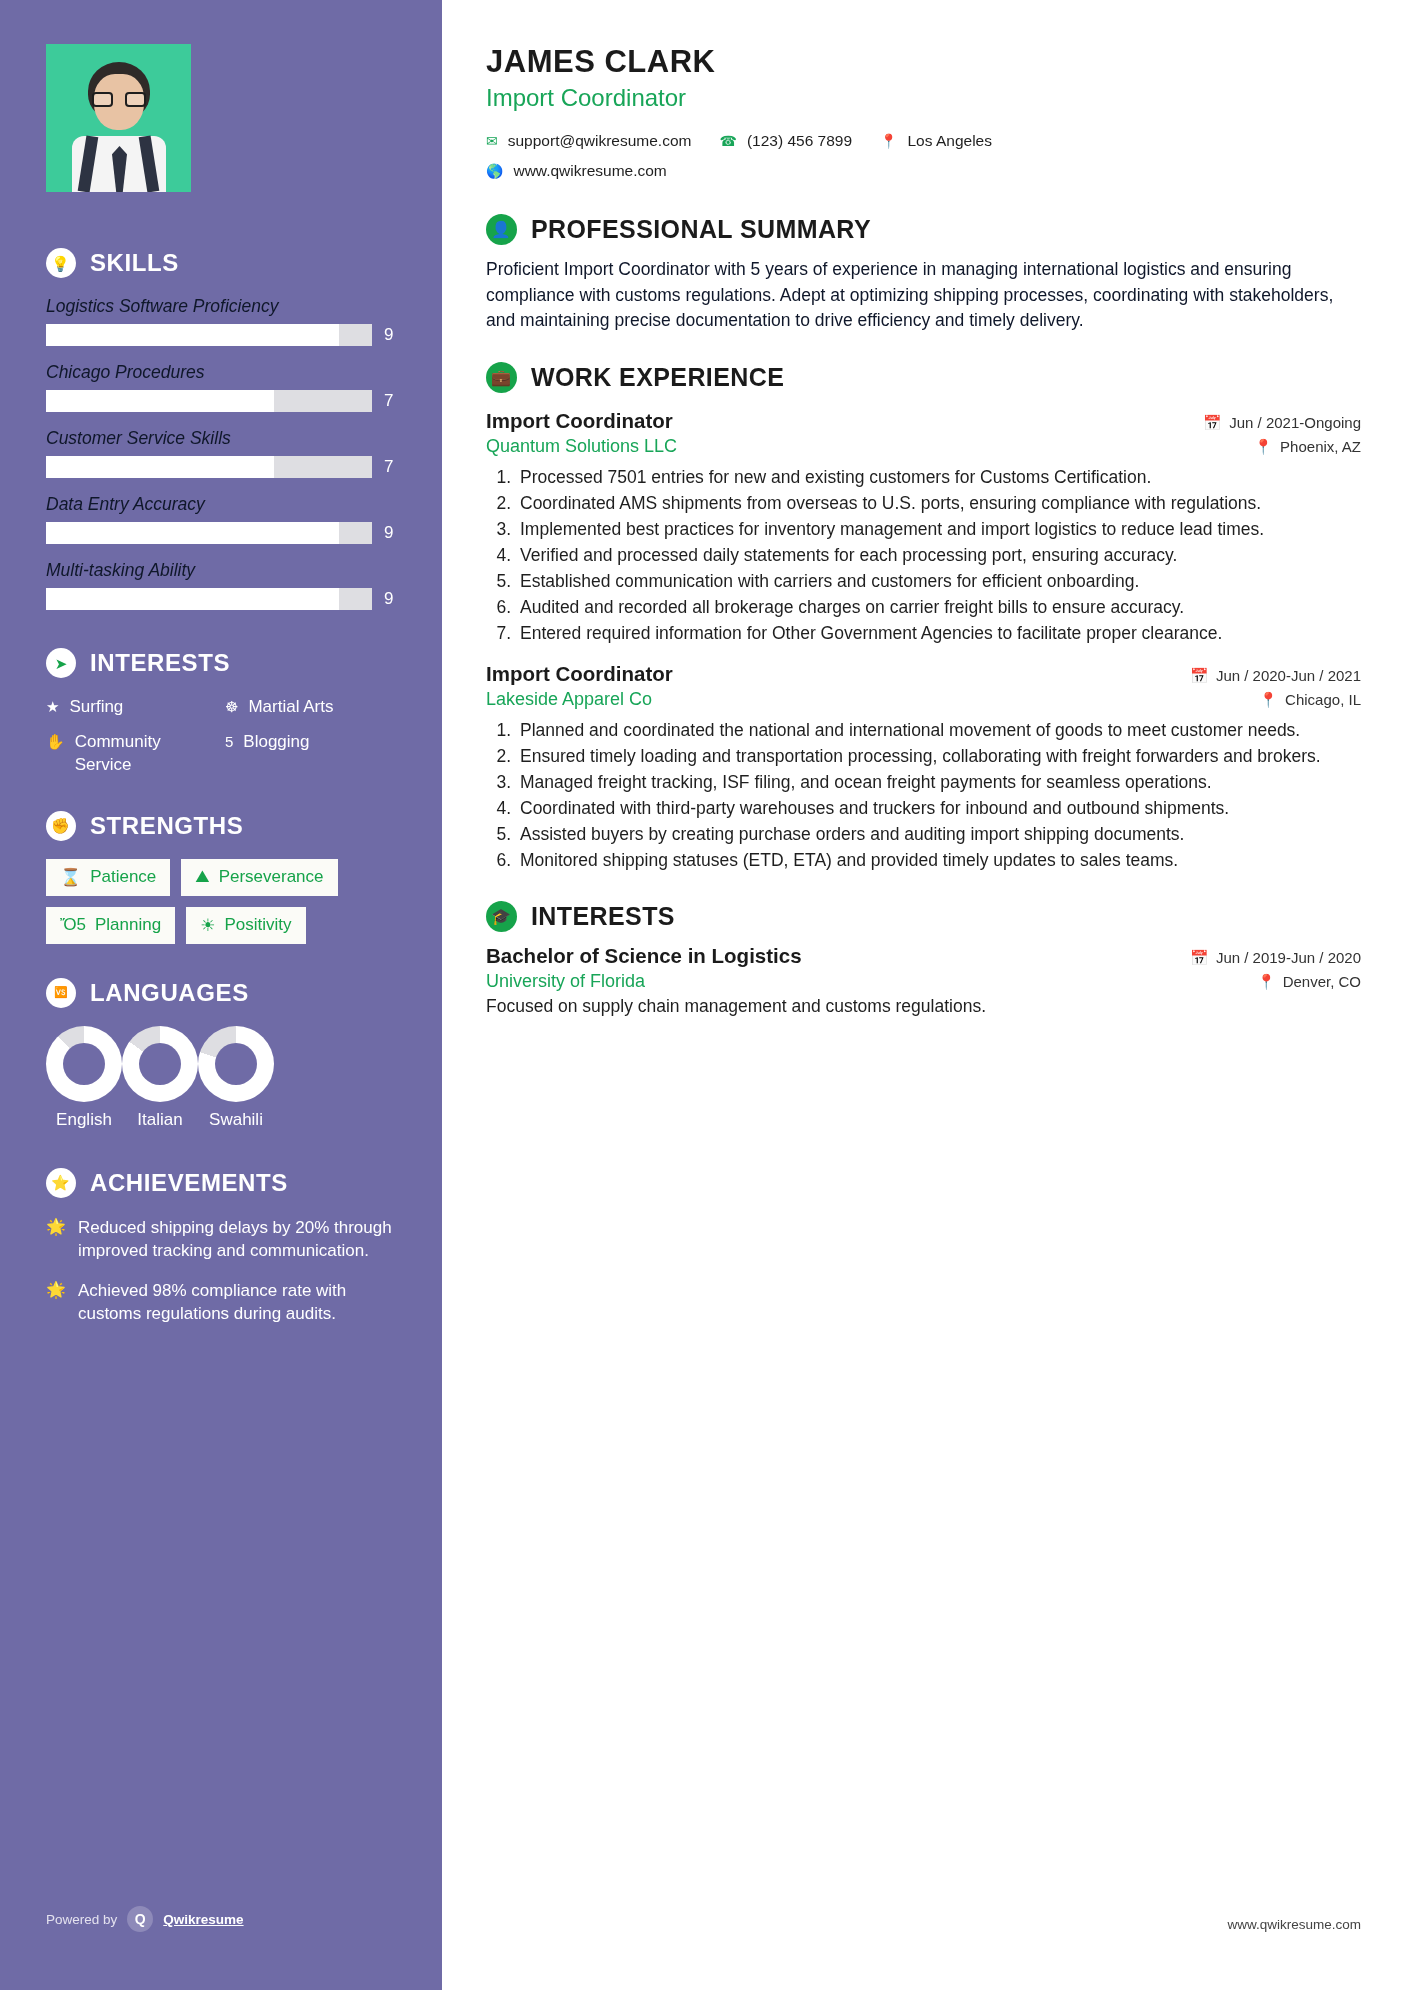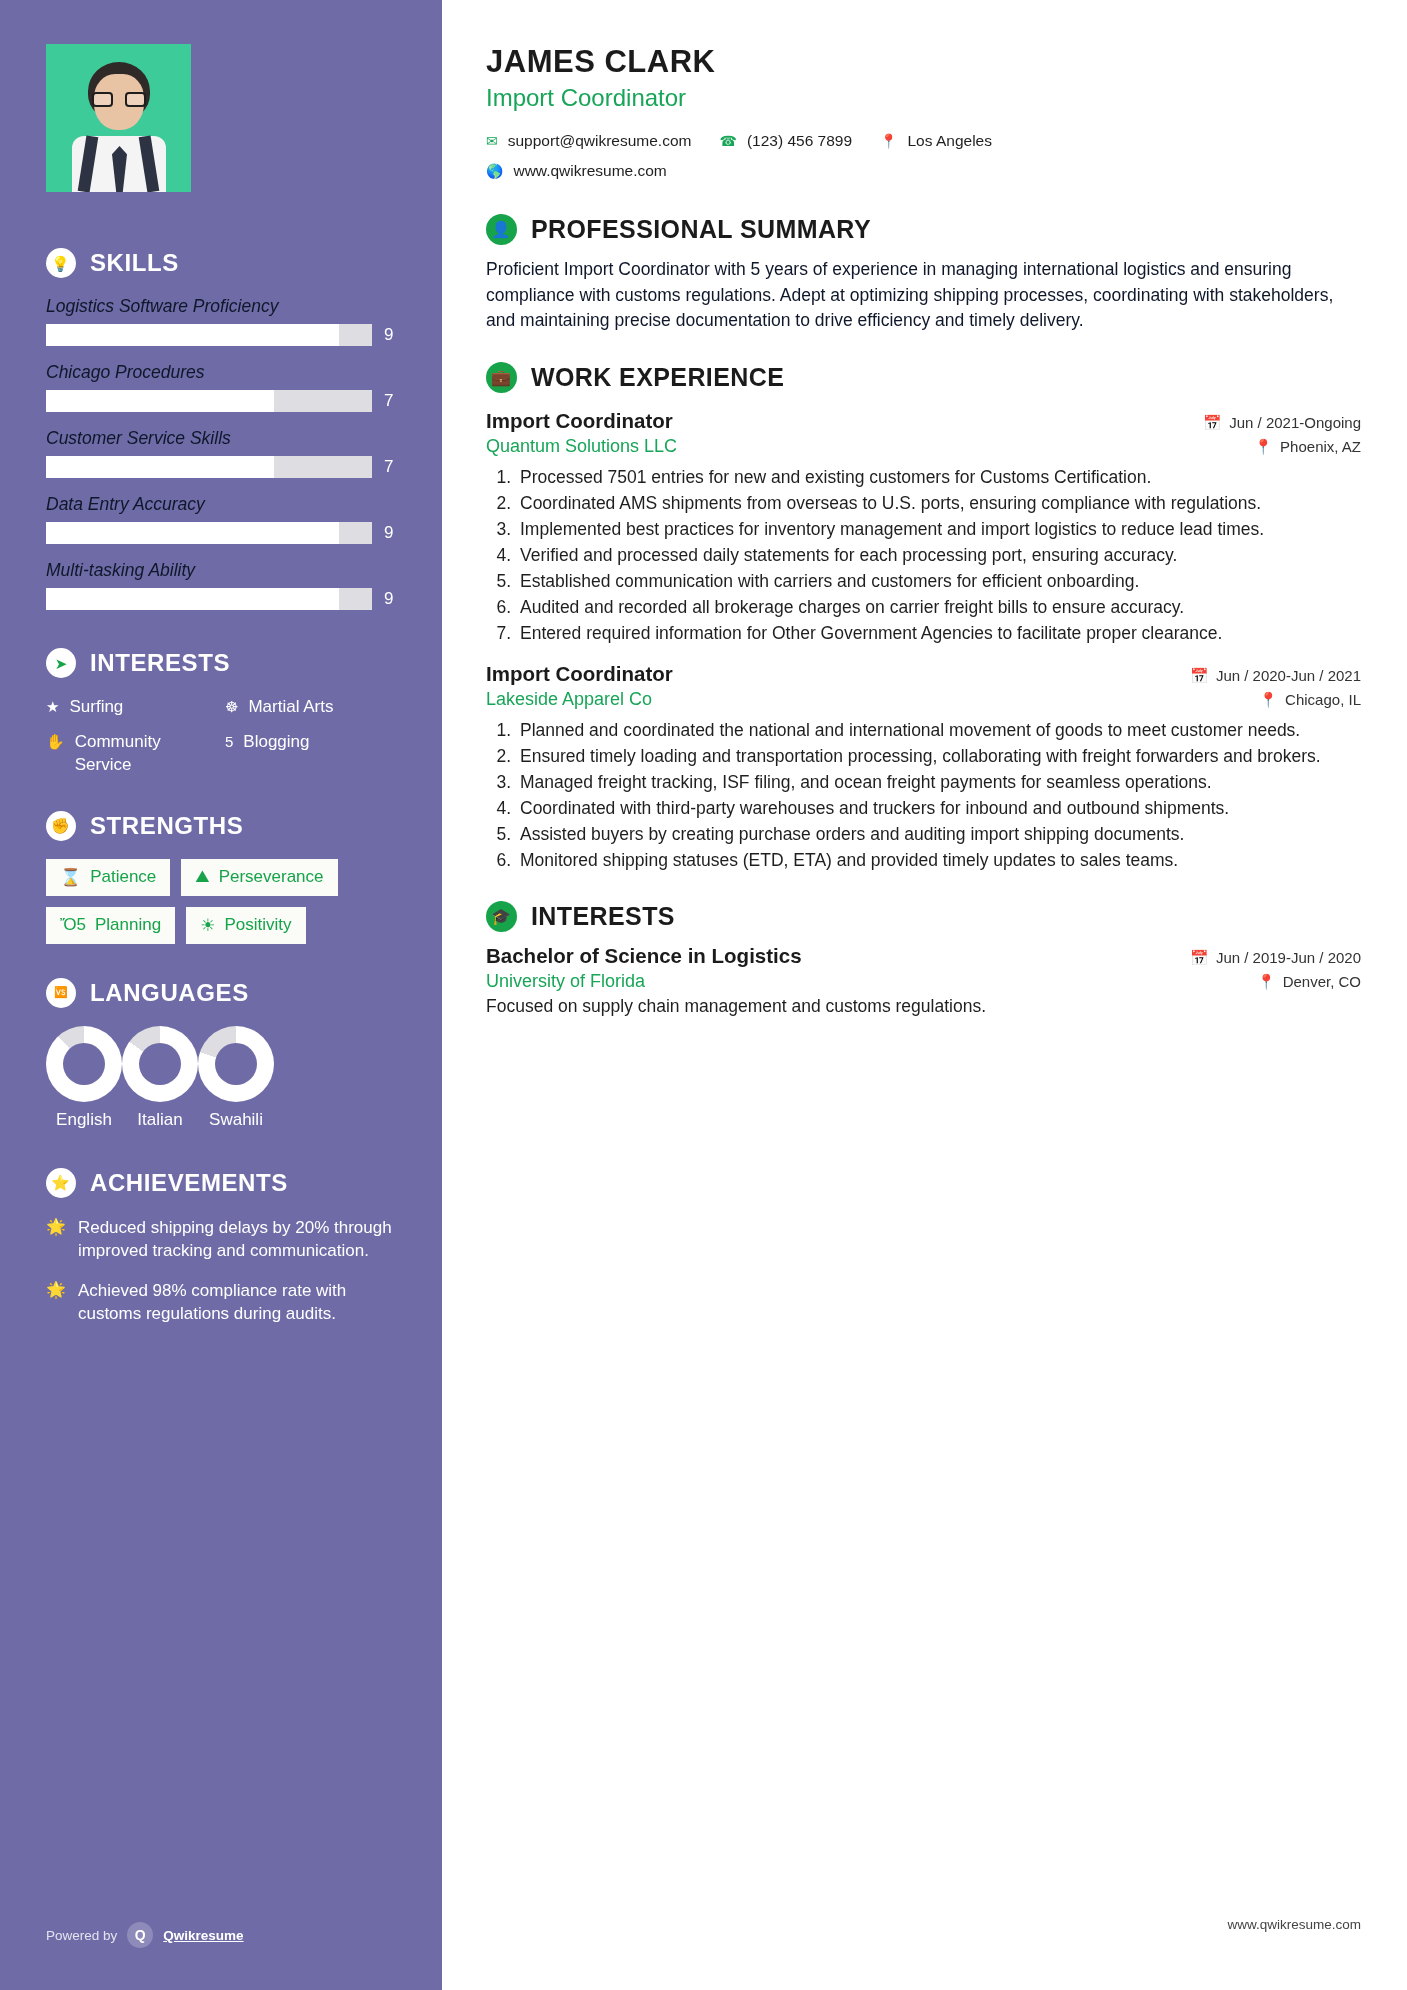--- a/index.html
+++ b/index.html
@@ -175,21 +175,21 @@
     margin-bottom: 16px;
     font-size: 17px;
     line-height: 1.38;
     align-items: flex-start;
   }
   .achv .ico { flex: none; font-size: 16px; line-height: 1.4; }
 
   .powered {
     position: absolute;
     left: 46px;
-    bottom: 42px;
+    bottom: 58px;
     display: flex;
     align-items: center;
     gap: 10px;
     font-size: 13.5px;
     color: #e4e2ef;
   }
   .powered .qlogo {
     width: 26px; height: 26px;
     border-radius: 50%;
     background: #8e8ab9;

